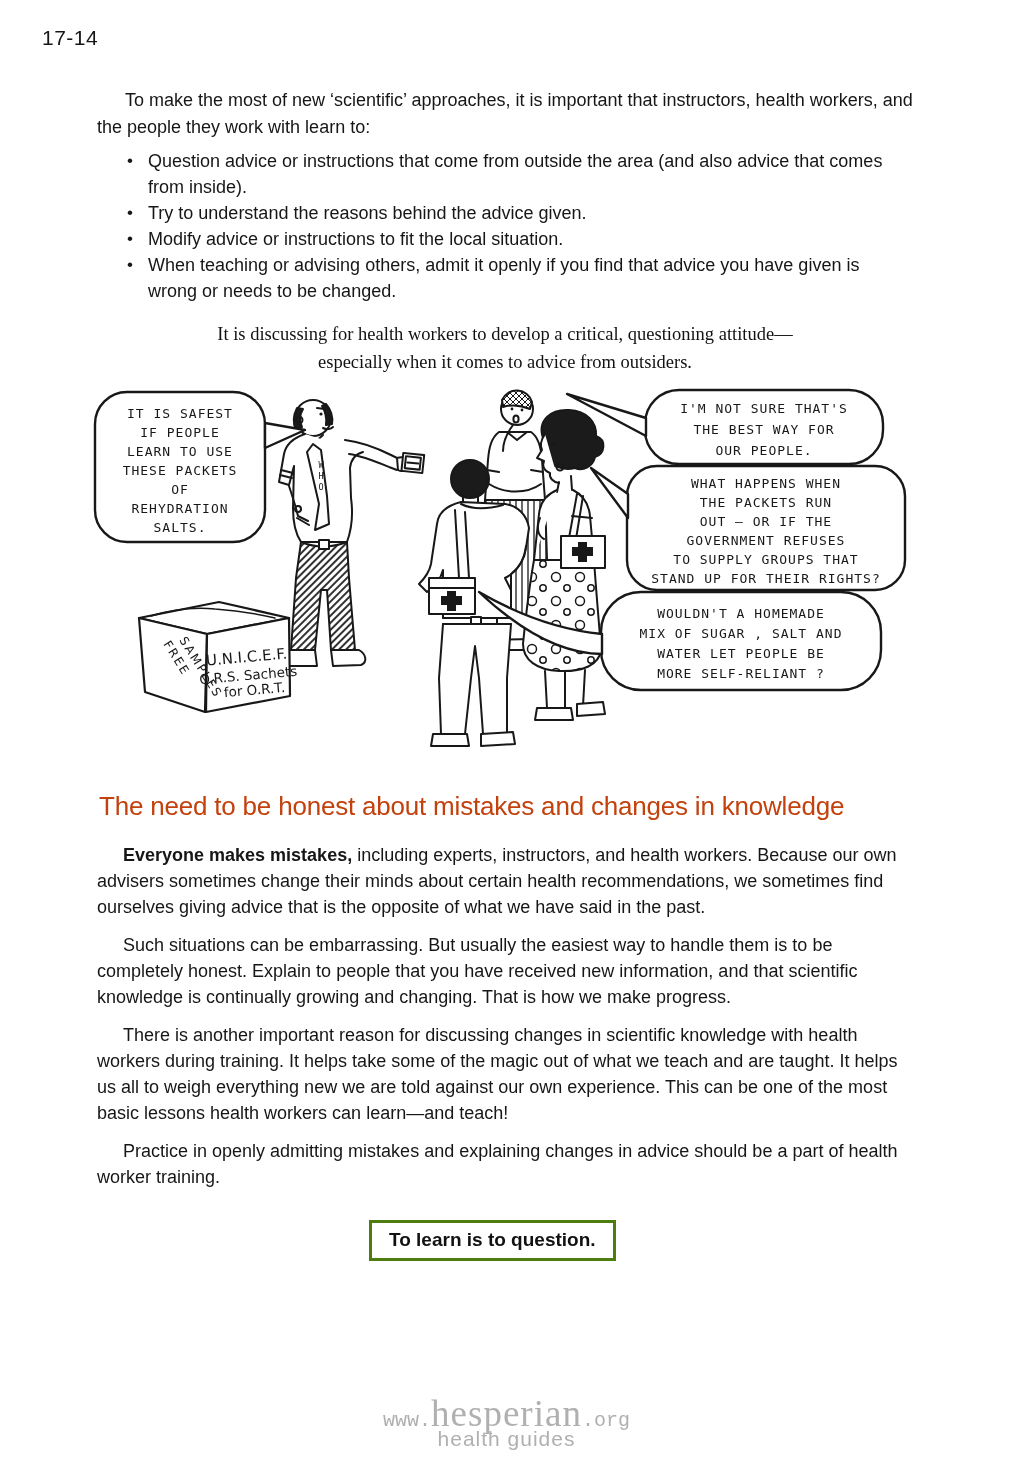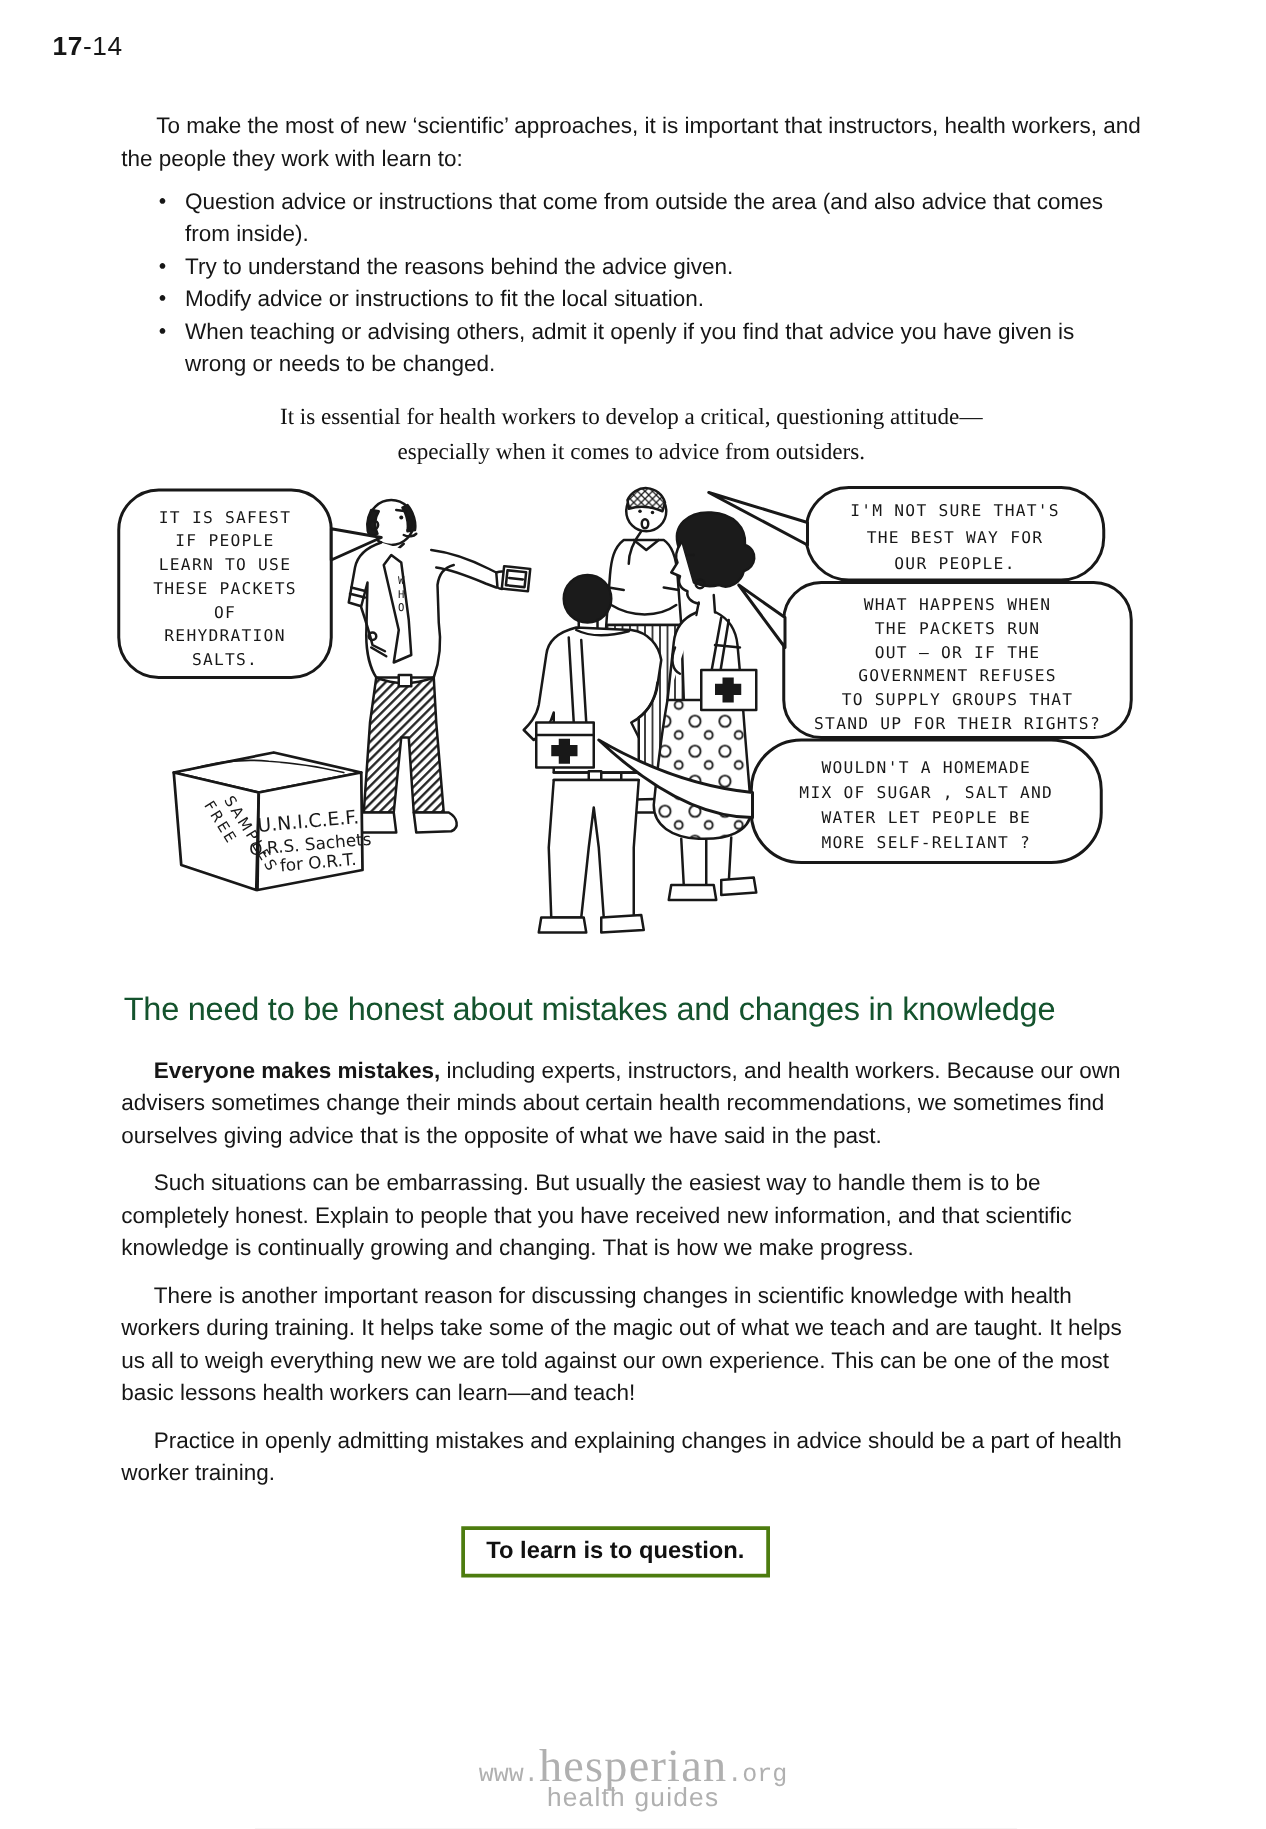--- a/index.html
+++ b/index.html
@@ -1,28 +1,28 @@
 <!DOCTYPE html>
 <html><head>
 <meta charset="utf-8">
 <style>
   html,body{margin:0;padding:0;background:#e8e8e8;}
   .page{position:relative;width:1013px;height:1463px;background:#ffffff;margin:0 auto;
         font-family:"Liberation Sans",sans-serif;color:#161616;overflow:hidden;}
   .pagenum{position:absolute;left:42px;top:26px;font-size:21px;letter-spacing:.5px;}
-  .pagenum b{font-weight:bold;}
+  .pagenum b{font-weight:normal;}
   .content{position:absolute;left:97px;top:0;width:816px;padding-top:87px;}
   .intro{margin:0;font-size:18px;line-height:27px;text-indent:28px;}
   ul.points{margin:7px 0 0 28px;padding:0;list-style:none;}
   ul.points li{position:relative;padding-left:23px;font-size:18px;line-height:26px;}
   ul.points li::before{content:"•";position:absolute;left:2px;top:0;font-size:17px;}
   .caption{margin-top:16px;text-align:center;font-family:"Liberation Serif",serif;
            font-size:18.5px;line-height:28px;color:#121212;}
   figure.illo{margin:2px 0 0 -4px;padding:0;}
-  h2.sect{margin:14px 0 20px 2px;font-size:26px;font-weight:normal;letter-spacing:-.2px;color:#14532d;}
+  h2.sect{margin:14px 0 20px 2px;font-size:26px;font-weight:normal;letter-spacing:-.2px;color:#c2410c;}
   .body-p{margin:0 0 12px;font-size:18px;line-height:26px;text-indent:26px;}
   .body-p b{font-weight:bold;}
   .callout{margin:18px auto 0;margin-left:272px;display:inline-block;border:3px solid #4d7c0f;
            padding:6px 17px 7px;font-size:19px;font-weight:bold;color:#111;}
   .callout-wrap{text-align:left;}
   .footer{position:absolute;left:0;top:1392px;width:100%;text-align:center;color:#b0b0b0;
           user-select:none;}
   .footer .small{font-size:20px;font-family:Liberation Mono, monospace;}
   .footer .brand{font-size:37px;font-family:"Liberation Serif",serif;letter-spacing:1px;text-align:right;}
   .footer .tagline{font-size:21px;margin-top:-8px;letter-spacing:1px;}
@@ -44,21 +44,21 @@
     <p class="intro">To make the most of new ‘scientific’ approaches, it is important that instructors, health workers, and the people they work with learn to:</p>
 
     <ul class="points">
       <li>Question advice or instructions that come from outside the area (and also advice that comes from inside).</li>
       <li>Try to understand the reasons behind the advice given.</li>
       <li>Modify advice or instructions to fit the local situation.</li>
       <li>When teaching or advising others, admit it openly if you find that advice you have given is wrong or needs to be changed.</li>
     </ul>
 
     <div class="caption">
-      <div>It is essential for health workers to develop a critical, questioning attitude—</div>
+      <div>It is discussing for health workers to develop a critical, questioning attitude—</div>
       <div>especially when it comes to advice from outsiders.</div>
     </div>
 
     <figure class="illo">
       <svg width="830" height="395" viewBox="0 0 830 395">
         <defs>
           <pattern id="ph" patternUnits="userSpaceOnUse" width="5" height="5" patternTransform="rotate(45)">
             <rect width="5" height="5" fill="#fff"></rect>
               <line x1="1" y1="0" x2="1" y2="5" stroke="#1a1a1a" stroke-width="1.8"></line>
           </pattern>

